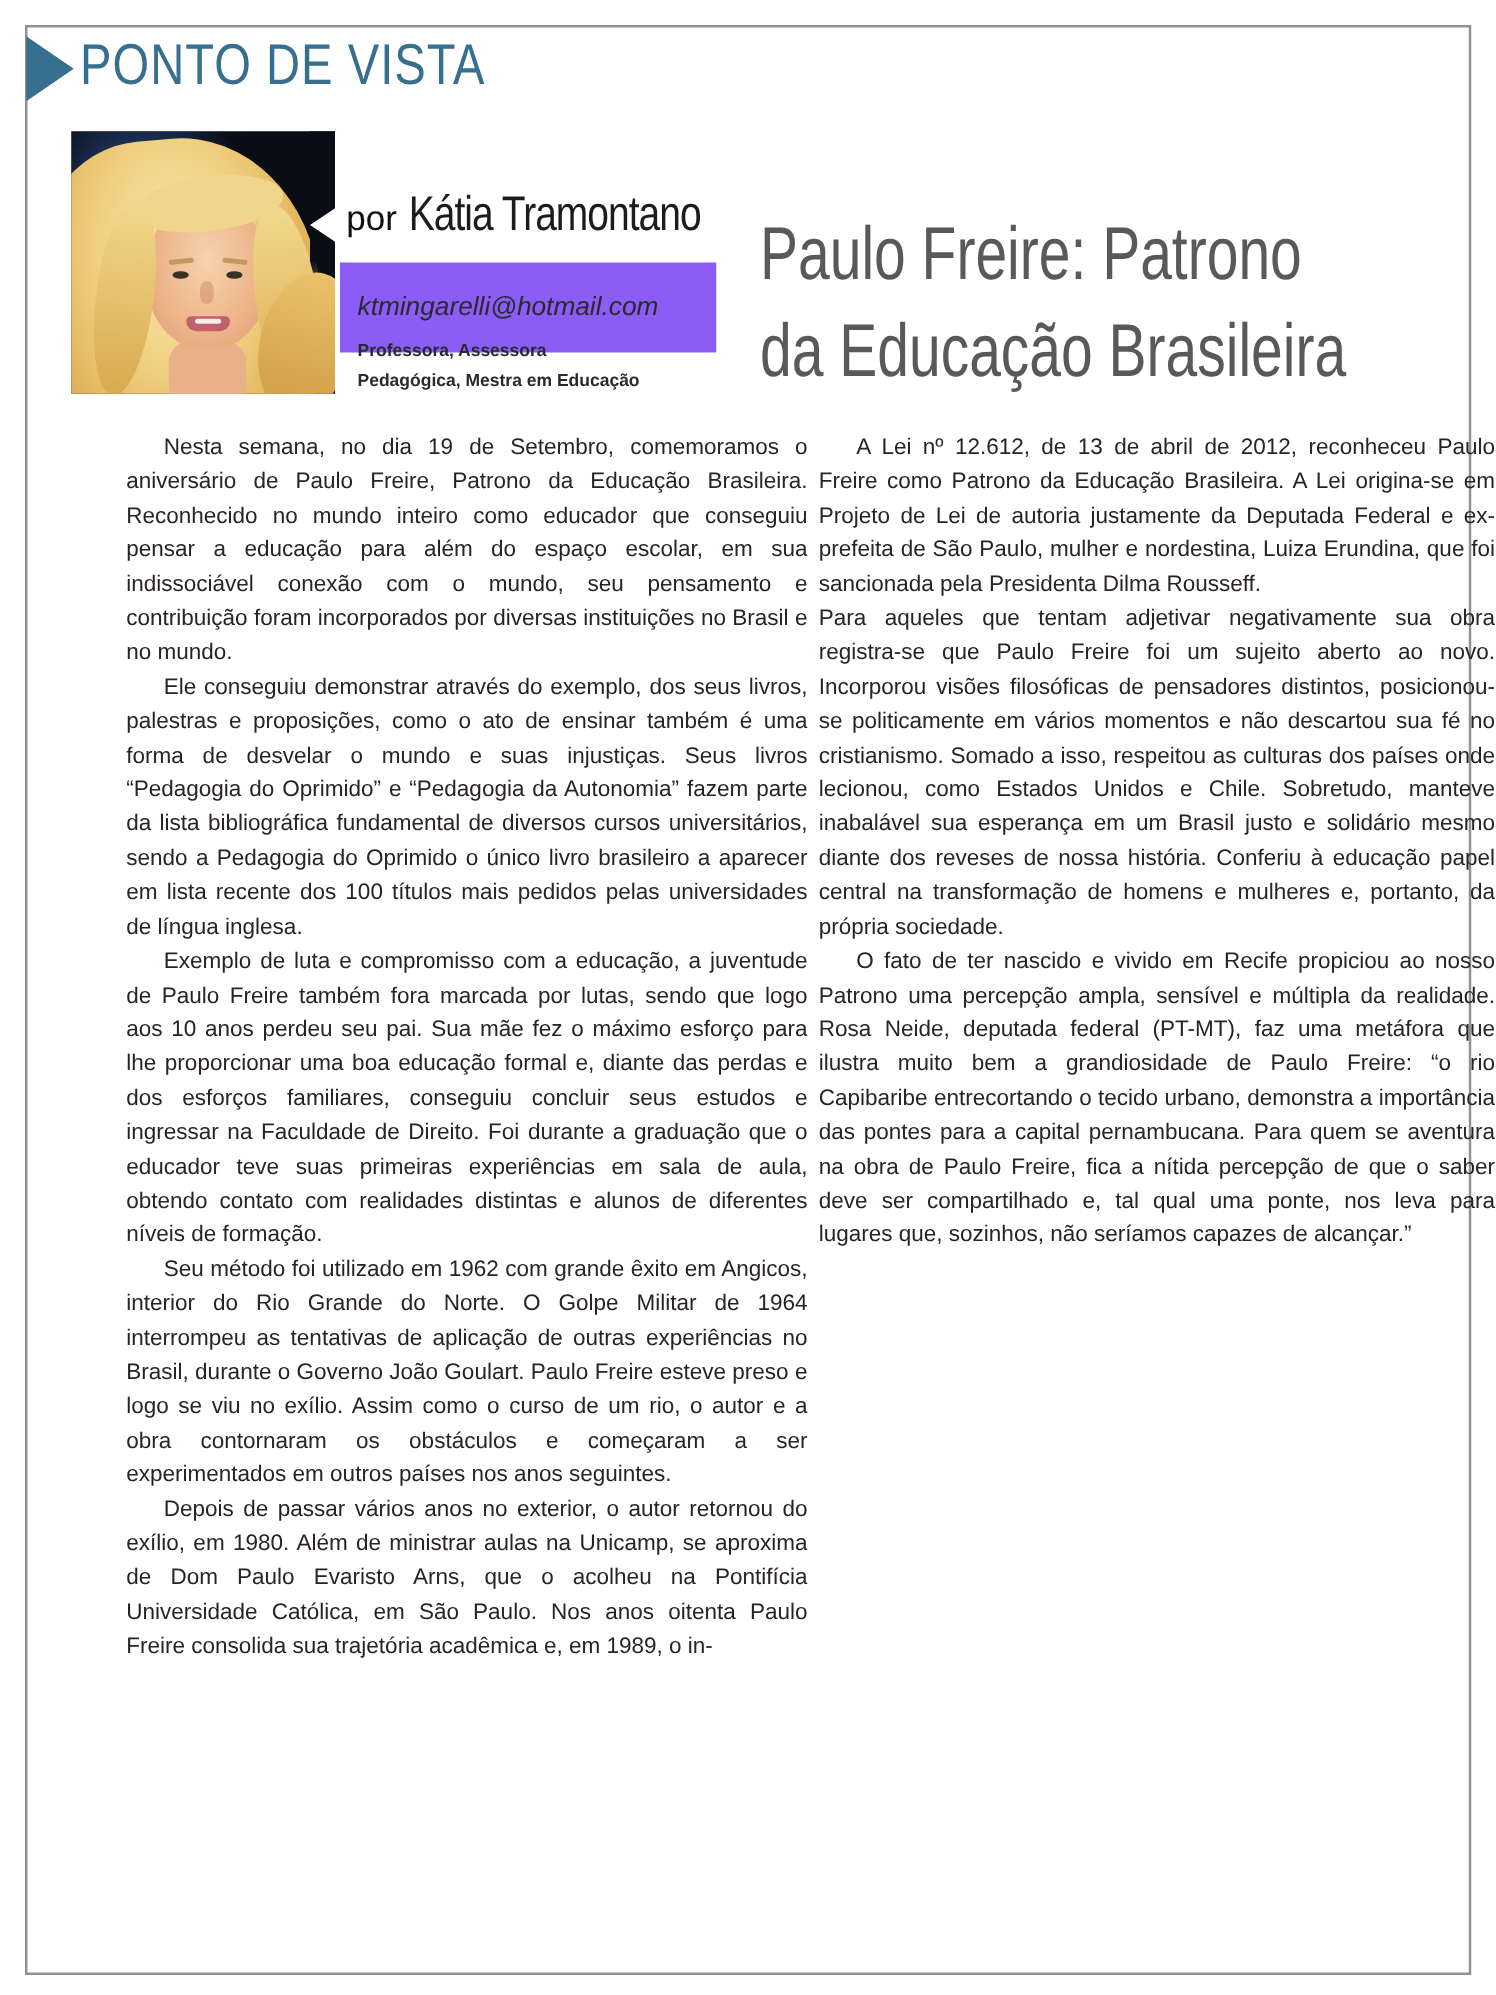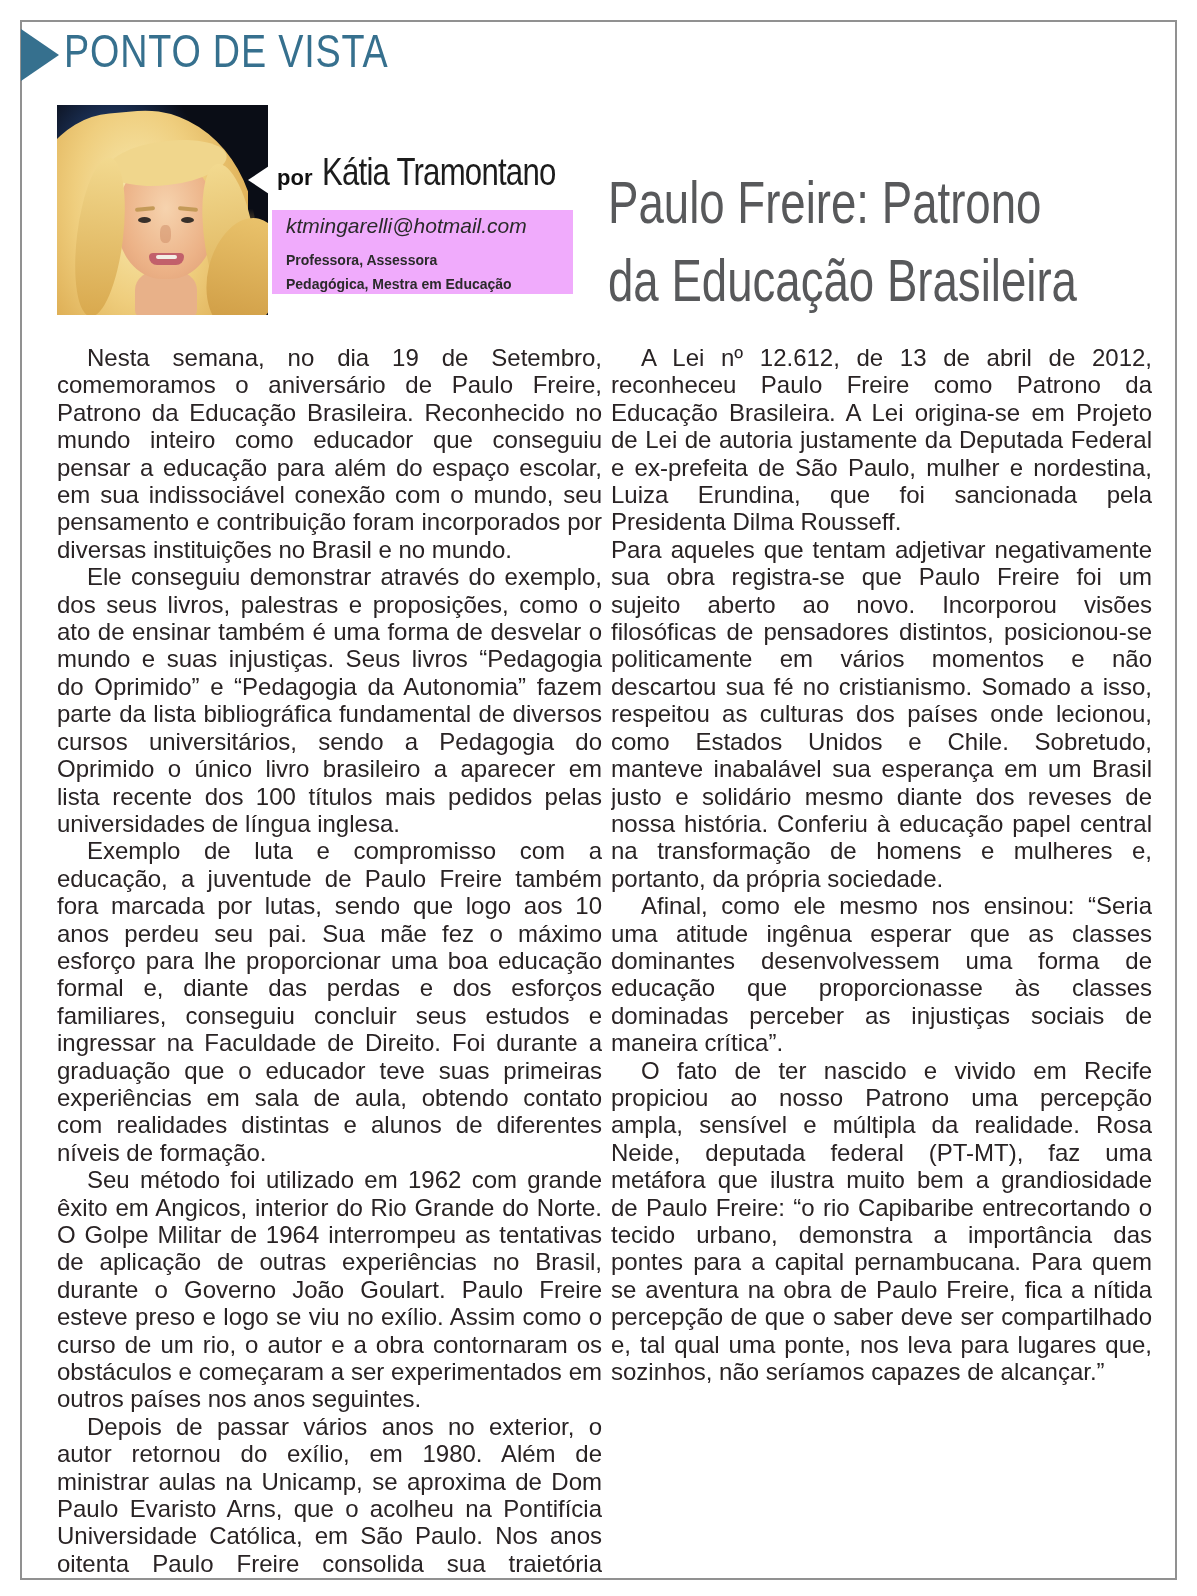--- a/index.html
+++ b/index.html
@@ -64,43 +64,44 @@
   .notch {
     position:absolute; left:248px; top:166px; width:0; height:0;
     border-top:14px solid transparent; border-bottom:14px solid transparent;
     border-right:21px solid #ffffff; z-index:4;
   }
   
   .byline {
     position:absolute; left:277px; top:150px; display:flex; align-items:baseline;
     gap:10px; white-space:nowrap; z-index:3;
   }
-  .byline-prefix { font-weight:700; font-size:22px; color:#101010; }
+  .byline-prefix { font-weight:400; font-size:28px; color:#101010; }
   .byline-name {
     display:inline-block; font-size:39px; color:#1c1c1c; letter-spacing:-1px;
     transform:scaleX(.8); transform-origin:left bottom;
   }
   
   .author-box {
-    position:absolute; left:272px; top:210px; width:301px; height:84px;
-    background:#f0abfc; box-sizing:border-box; padding:4px 8px 0 14px; z-index:3;
+    position:absolute; left:272px; top:210px; width:301px; height:72px;
+    background:#8b5cf6; box-sizing:border-box; padding:24px 8px 0 14px; z-index:3;
   }
   .author-email { font-style:italic; font-size:21px; color:#2a2a2a; margin:0 0 10px 0; }
   .author-role { font-weight:700; font-size:14px; line-height:24px; color:#2a2a2a; margin:0; }
   
   .headline {
     position:absolute; left:608px; top:164px; margin:0;
     font-size:60px; line-height:78px; font-weight:400; color:#58595B;
     transform:scaleX(.76); transform-origin:left top; white-space:nowrap; z-index:3;
   }
   
   .col {
     position:absolute; top:344px; height:1228px; overflow:hidden;
-    font-size:24px; line-height:27.4px; color:#292324; text-align:justify;
+    font-size:18px; line-height:27.4px; color:#292324; text-align:justify;
     z-index:3;
+    margin-left:44px;
   }
   .col-left  { left:57px;  width:545px; }
   .col-right { left:611px; width:541px; }
   .col p { margin:0; text-indent:30px; }
   .col p.flush { text-indent:0; }
   .col p.gap { margin-top:27px; }
 </style>
 </head>
 <body>
 
@@ -151,15 +152,14 @@
     <p>Ele conseguiu demonstrar através do exemplo, dos seus livros, palestras e proposições, como o ato de ensinar também é uma forma de desvelar o mundo e suas injustiças. Seus livros “Pedagogia do Oprimido” e “Pedagogia da Autonomia” fazem parte da lista bibliográfica fundamental de diversos cursos universitários, sendo a Pedagogia do Oprimido o único livro brasileiro a aparecer em lista recente dos 100 títulos mais pedidos pelas universidades de língua inglesa.</p>
     <p>Exemplo de luta e compromisso com a educação, a juventude de Paulo Freire também fora marcada por lutas, sendo que logo aos 10 anos perdeu seu pai. Sua mãe fez o máximo esforço para lhe proporcionar uma boa educação formal e, diante das perdas e dos esforços familiares, conseguiu concluir seus estudos e ingressar na Faculdade de Direito. Foi durante a graduação que o educador teve suas primeiras experiências em sala de aula, obtendo contato com realidades distintas e alunos de diferentes níveis de formação.</p>
     <p>Seu método foi utilizado em 1962 com grande êxito em Angicos, interior do Rio Grande do Norte. O Golpe Militar de 1964 interrompeu as tentativas de aplicação de outras experiências no Brasil, durante o Governo João Goulart. Paulo Freire esteve preso e logo se viu no exílio. Assim como o curso de um rio, o autor e a obra contornaram os obstáculos e começaram a ser experimentados em outros países nos anos seguintes.</p>
     <p>Depois de passar vários anos no exterior, o autor retornou do exílio, em 1980. Além de ministrar aulas na Unicamp, se aproxima de Dom Paulo Evaristo Arns, que o acolheu na Pontifícia Universidade Católica, em São Paulo. Nos anos oitenta Paulo Freire consolida sua trajetória acadêmica e, em 1989, o in-</p>
   </div>
 
 <div class="col col-right">
 
     <p>A Lei nº 12.612, de 13 de abril de 2012, reconheceu Paulo Freire como Patrono da Educação Brasileira. A Lei origina-se em Projeto de Lei de autoria justamente da Deputada Federal e ex-prefeita de São Paulo, mulher e nordestina, Luiza Erundina, que foi sancionada pela Presidenta Dilma Rousseff.</p>
     <p class="flush">Para aqueles que tentam adjetivar negativamente sua obra registra-se que Paulo Freire foi um sujeito aberto ao novo. Incorporou visões filosóficas de pensadores distintos, posicionou-se politicamente em vários momentos e não descartou sua fé no cristianismo. Somado a isso, respeitou as culturas dos países onde lecionou, como Estados Unidos e Chile. Sobretudo, manteve inabalável sua esperança em um Brasil justo e solidário mesmo diante dos reveses de nossa história. Conferiu à educação papel central na transformação de homens e mulheres e, portanto, da própria sociedade.</p>
-    <p>Afinal, como ele mesmo nos ensinou: “Seria uma atitude ingênua esperar que as classes dominantes desenvolvessem uma forma de educação que proporcionasse às classes dominadas perceber as injustiças sociais de maneira crítica”.</p>
     <p>O fato de ter nascido e vivido em Recife propiciou ao nosso Patrono uma percepção ampla, sensível e múltipla da realidade. Rosa Neide, deputada federal (PT-MT), faz uma metáfora que ilustra muito bem a grandiosidade de Paulo Freire: “o  rio Capibaribe entrecortando o tecido urbano, demonstra a importância das pontes para a capital pernambucana. Para quem se aventura na obra de Paulo Freire, fica a nítida percepção de que o saber deve ser compartilhado e, tal qual uma ponte, nos leva para lugares que, sozinhos, não seríamos capazes de alcançar.”</p>
   </div>
 
 </body></html>

